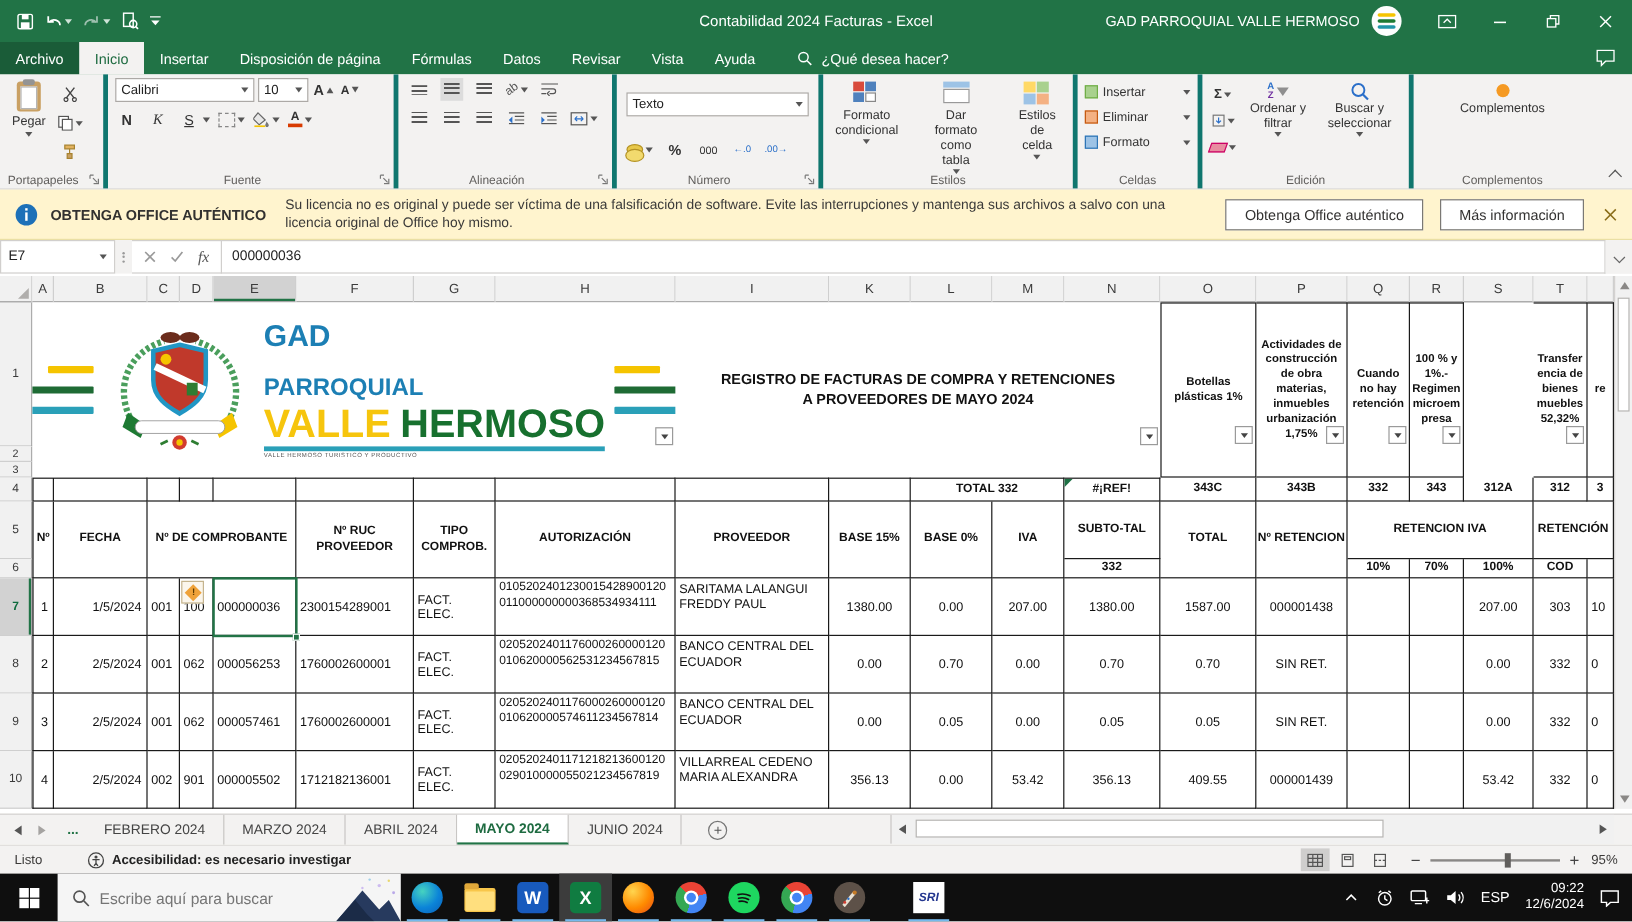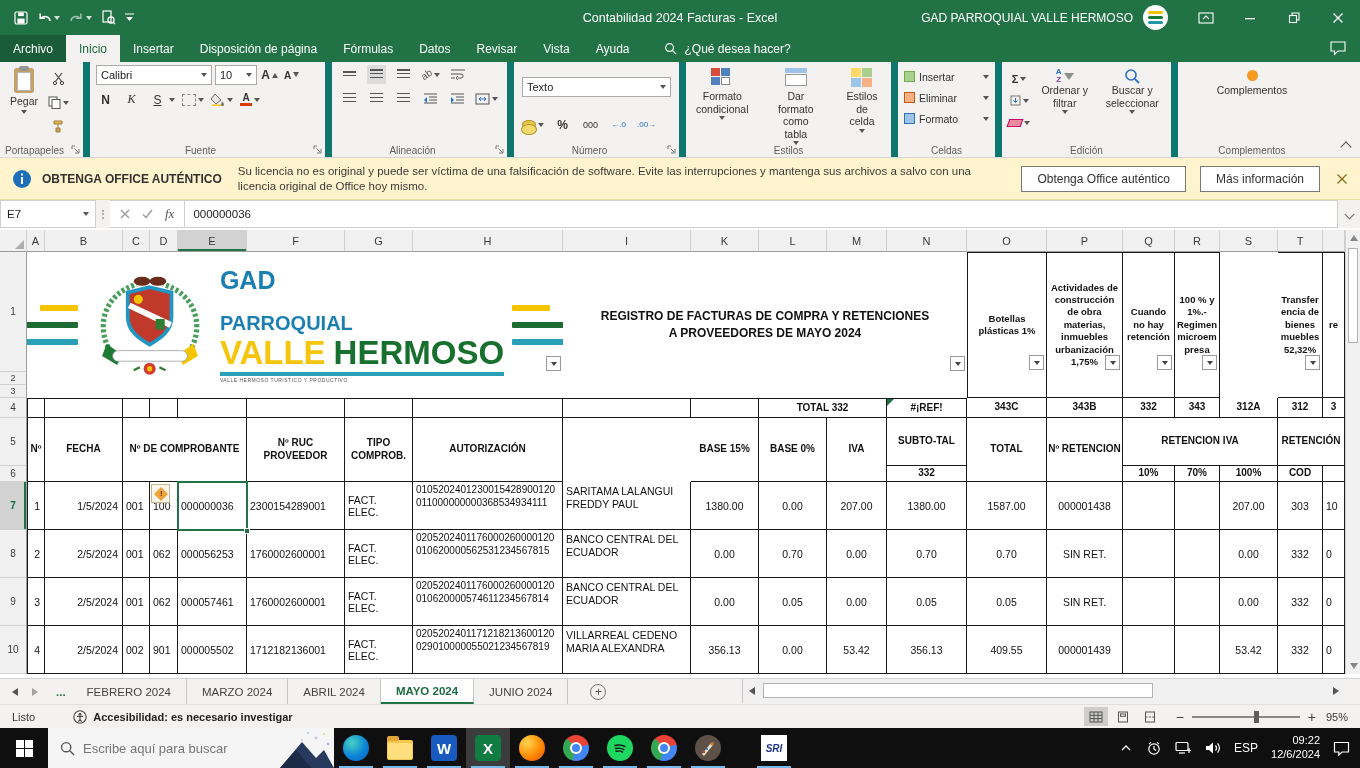--- a/index.html
+++ b/index.html
@@ -19,21 +19,21 @@
 .wbtn{width:44px;height:100%;display:flex;align-items:center;justify-content:center}
 
 .mb{position:absolute;top:35px;left:0;width:100%;height:27px;background:#217346;display:flex;align-items:center;color:#fff;font-size:12px}
 .mtab{padding:0 13px;height:100%;display:flex;align-items:center;white-space:nowrap}
 .mtab.archivo{background:#1a5c38}
 .mtab.active{background:#f3f2f1;color:#1e6b41}
 .msearch{display:flex;align-items:center;gap:7px;margin-left:22px}
 .mb-bubble{position:absolute;right:14px;top:6px}
 
 .rb{position:absolute;top:62px;left:0;width:100%;height:96px;background:#f3f2f1;border-bottom:1px solid #d8d6d4;display:flex}
-.rg{position:relative;height:100%;border-right:7px solid #0f766e;flex:0 0 auto}
+.rg{position:relative;height:100%;border-right:4px solid #0f766e;flex:0 0 auto}
 .rg-label{position:absolute;bottom:1px;left:0;right:14px;text-align:center;font-size:10px;color:#605e5c;white-space:nowrap}
 .rg-label.full{right:0}
 .launch{position:absolute;right:3px;bottom:3px}
 .rgb{display:flex;padding:4px 6px 0;gap:6px}
 .bigbtn{display:flex;flex-direction:column;align-items:center;justify-content:flex-start;font-size:10.5px;color:#333;text-align:center;line-height:1.2;padding:2px 4px}
 .minicol{display:flex;flex-direction:column;gap:5px;padding-top:3px}
 .frow{display:flex;align-items:center;gap:3px;margin-top:3px}
 .sel{background:#fff;border:1px solid #aca9a6;height:20px;display:flex;align-items:center;padding:0 4px;font-size:11px;color:#222}
 .ib{min-width:19px;height:19px;display:flex;align-items:center;justify-content:center;font-size:12px;color:#333;gap:2px}
 .glyB{font-weight:bold}.glyI{font-style:italic;font-family:"Liberation Serif",serif}.glyU{text-decoration:underline}
@@ -730,20 +730,21 @@
   <div class="gc tc hd" style="grid-area:5/19">312A</div>
   <div class="gc tc hd" style="grid-area:5/20">312</div>
   <div class="gc tc hd" style="grid-area:5/21">3</div>
 
   <div class="gc tc bl hd" style="grid-area:6/2/8/3">Nº</div>
   <div class="gc tc hd" style="grid-area:6/3/8/4">FECHA</div>
   <div class="gc tc hd" style="grid-area:6/4/8/7">Nº DE COMPROBANTE</div>
   <div class="gc tc hd" style="grid-area:6/7/8/8">Nº RUC PROVEEDOR</div>
   <div class="gc tc hd" style="grid-area:6/8/8/9">TIPO COMPROB.</div>
   <div class="gc tc hd" style="grid-area:6/9/8/10">AUTORIZACIÓN</div>
+  <div class="gc tc hd" style="grid-area:6/10/8/11">PROVEEDOR</div>
   <div class="gc tc hd" style="grid-area:6/11/8/12">BASE 15%</div>
   <div class="gc tc hd" style="grid-area:6/12/8/13">BASE 0%</div>
   <div class="gc tc hd" style="grid-area:6/13/8/14">IVA</div>
   <div class="gc tc hd" style="grid-area:6/14">SUBTO-TAL</div>
   <div class="gc tc hd" style="grid-area:7/14">332</div>
   <div class="gc tc hd" style="grid-area:6/15/8/16">TOTAL</div>
   <div class="gc tc hd" style="grid-area:6/16/8/17">Nº RETENCION</div>
   <div class="gc tc hd" style="grid-area:6/17/7/20">RETENCION IVA</div>
   <div class="gc tc hd" style="grid-area:7/17">10%</div>
   <div class="gc tc hd" style="grid-area:7/18">70%</div>

